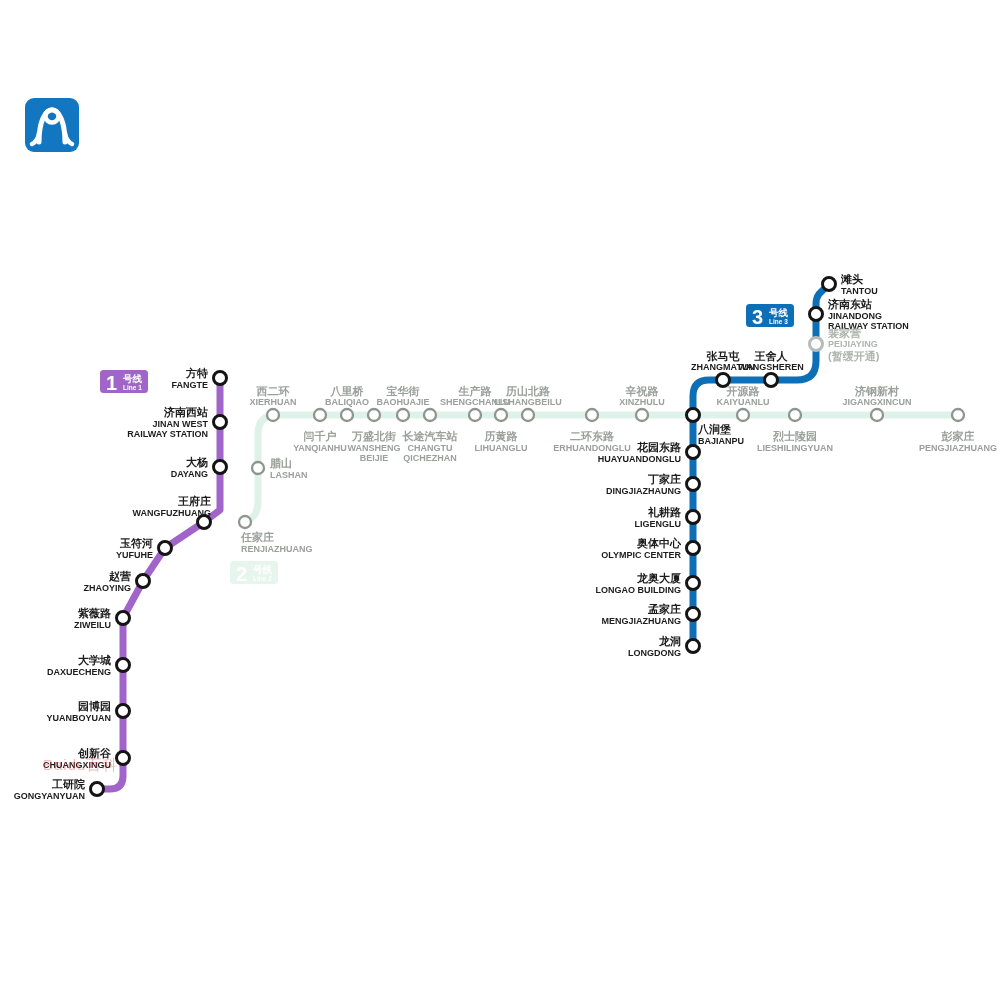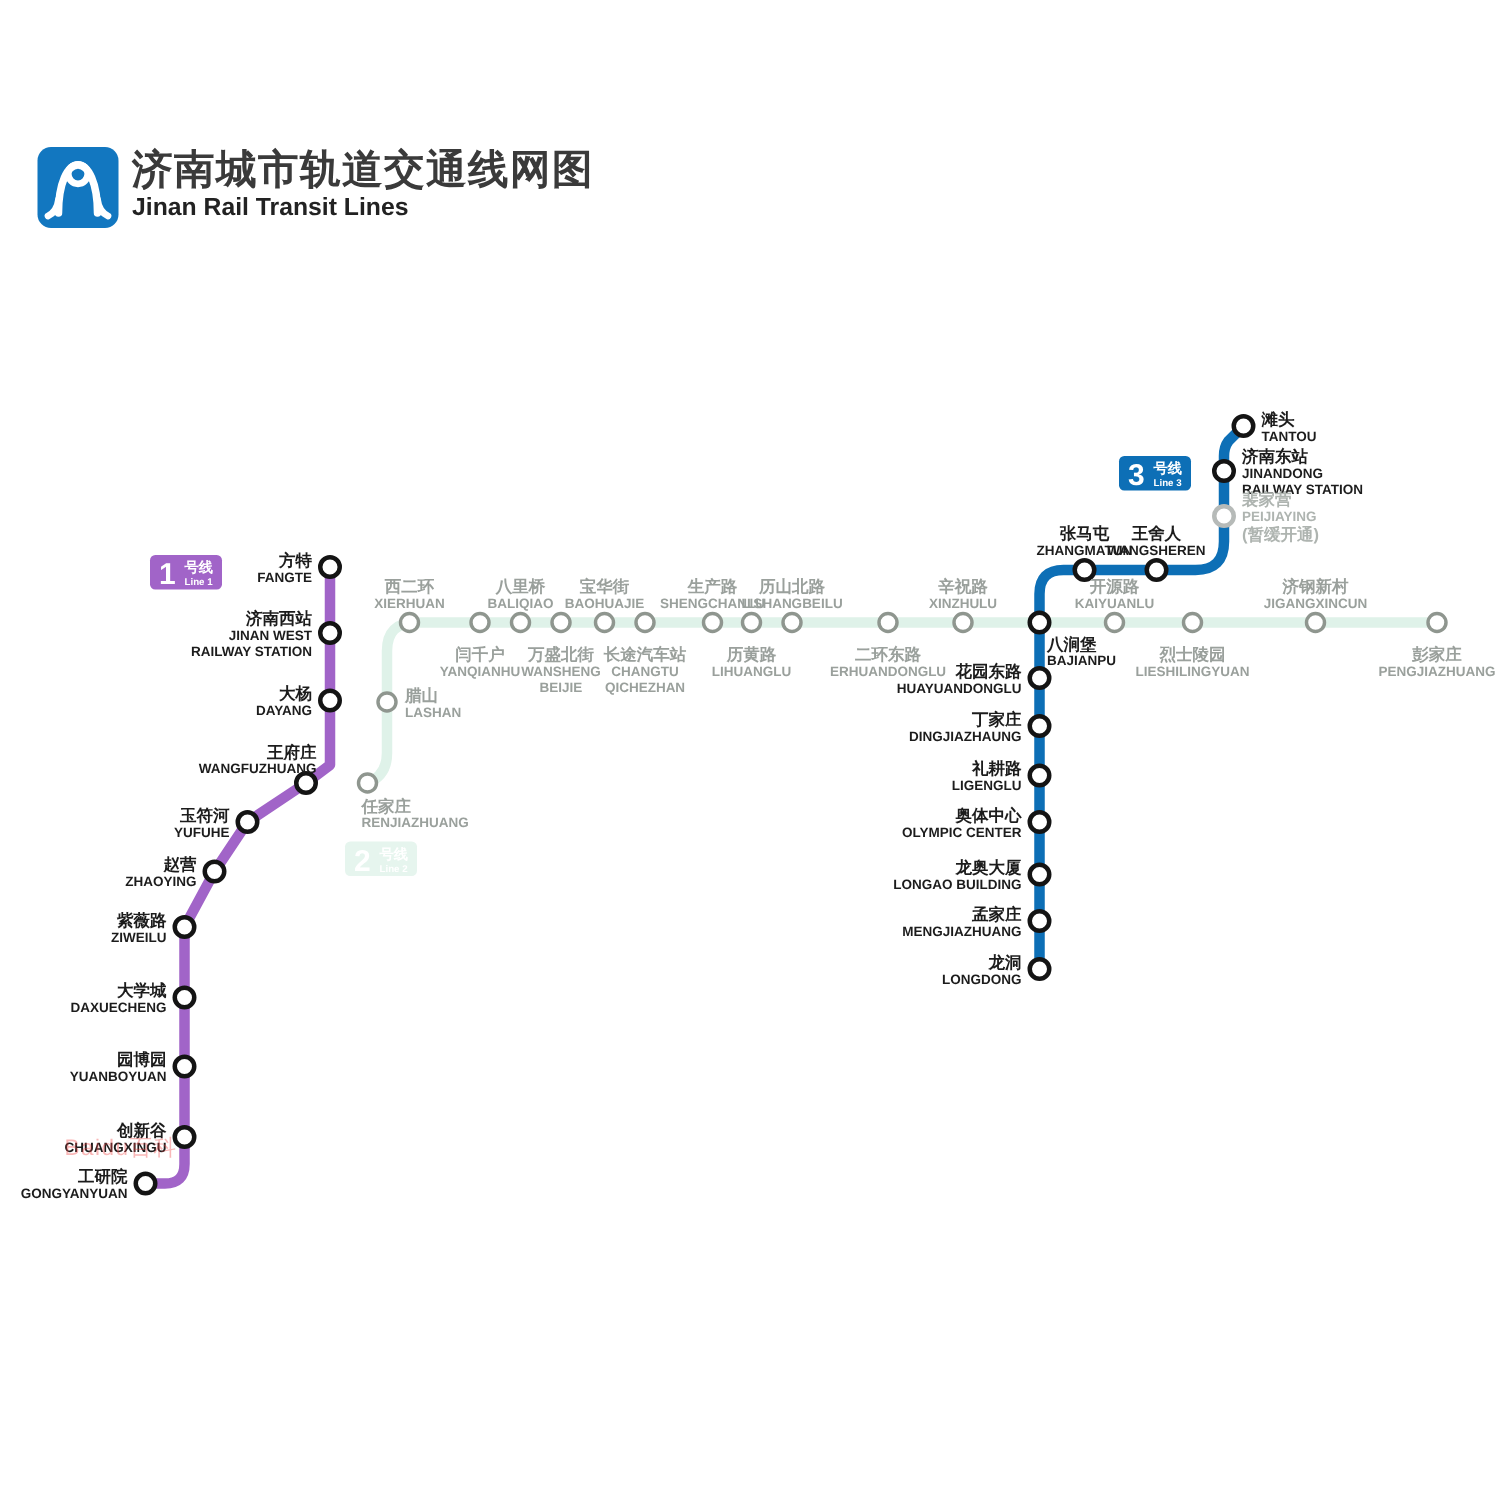--- a/index.html
+++ b/index.html
@@ -182,21 +182,17 @@
     <div class="logo" id="logo-box" style="background: rgb(18, 119, 192);">
       <svg width="54" height="54" viewBox="-27 -27 54 54">
         <g stroke="#ffffff" fill="none" stroke-linecap="round">
           <circle cx="0" cy="-9" r="6.5" stroke-width="4.5"></circle>
           <path d="M -13 17 C -13 -3 -7 -15 0 -15 C 7 -15 13 -3 13 17" stroke-width="5"></path>
           <path d="M -13 8 Q -14 16 -20 19" stroke-width="4.5"></path>
           <path d="M 13 8 Q 14 16 20 19" stroke-width="4.5"></path>
         </g>
       </svg>
     </div>
-    <div class="titles">
-      <div class="title-zh">济南城市轨道交通线网图</div>
-      <div class="title-en">Jinan Rail Transit Lines</div>
-    </div>
   </div>
 
   <div class="watermark">Baidu百科</div>
 
 </div>
 
 </body></html>

